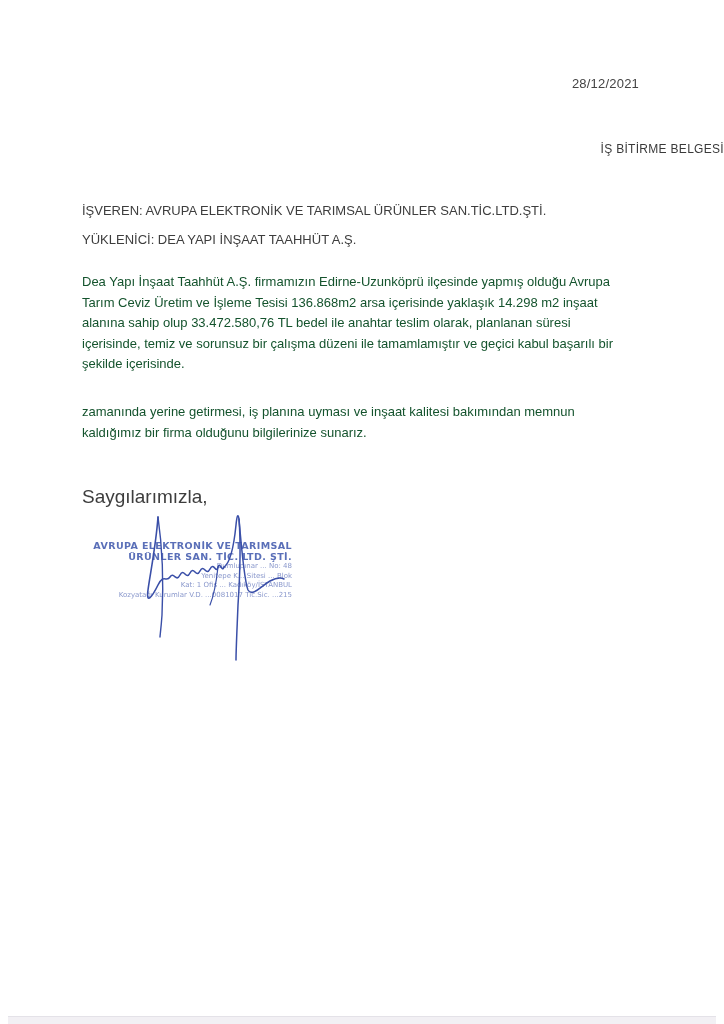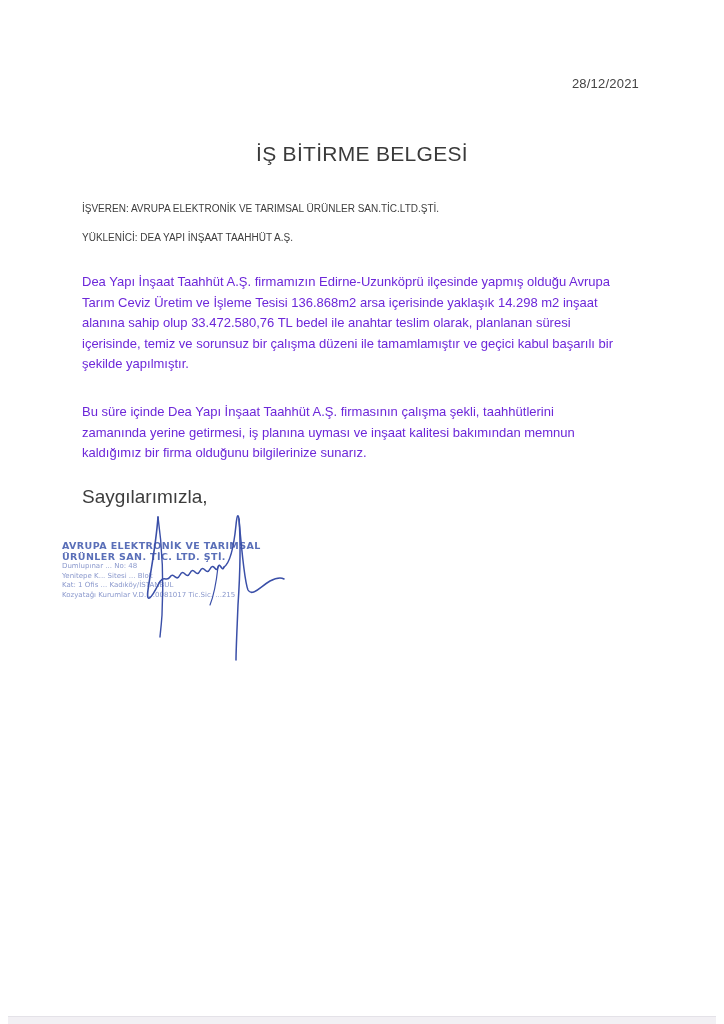--- a/index.html
+++ b/index.html
@@ -3,55 +3,54 @@
   <meta charset="utf-8">
   <style>
     html, body { margin: 0; padding: 0; }
     body {
       width: 724px; height: 1024px; background: #ffffff; position: relative; overflow: hidden;
       font-family: "Liberation Sans", "DejaVu Sans", sans-serif; color: #3a3a3a;
     }
     .page { position: absolute; left: 0; top: 0; width: 724px; height: 1016px; background: #ffffff; }
     .bottom-edge { position: absolute; left: 8px; right: 8px; top: 1016px; height: 8px; background: #f2f0f4; border-top: 1px solid #e4e2e8; }
     .date { position: absolute; top: 76px; right: 85px; font-size: 13px; color: #444; letter-spacing: 0.2px; }
-    .title { position: absolute; top: 142px; left: 0; width: 724px; text-align: center; font-size: 21px; color: #3a3a3a; letter-spacing: 0.3px; }
-    .party { position: absolute; left: 82px; font-size: 10px; color: #3d3d3d; }
+    .title { position: absolute; top: 142px; left: 0; width: 724px; text-align: right; font-size: 12px; color: #3a3a3a; letter-spacing: 0.3px; }
+    .party { position: absolute; left: 82px; font-size: 13px; color: #3d3d3d; }
     .p1 { top: 203px; }
     .p2 { top: 232px; }
-    .para { position: absolute; left: 82px; width: 580px; font-size: 13px; line-height: 20.5px; color: #6d28d9; margin: 0; }
+    .para { position: absolute; left: 82px; width: 580px; font-size: 13px; line-height: 20.5px; color: #14532d; margin: 0; }
     .para span { display: block; white-space: nowrap; }
     .para1 { top: 272px; }
     .para2 { top: 402px; }
     .closing { position: absolute; top: 486px; left: 82px; font-size: 19px; color: #3d3d3d; }
-    .stamp { position: absolute; left: 62px; top: 540px; width: 230px; text-align: left; color: #5a6fb8; font-family: "DejaVu Sans", sans-serif; }
+    .stamp { position: absolute; left: 62px; top: 540px; width: 230px; text-align: right; color: #5a6fb8; font-family: "DejaVu Sans", sans-serif; }
     .stamp .l1 { font-size: 9.5px; font-weight: bold; letter-spacing: 0.4px; }
     .stamp .l2 { font-size: 9.5px; font-weight: bold; letter-spacing: 0.4px; margin-top: 0px; }
     .stamp .sm { font-size: 7px; color: #8a98cc; line-height: 9.5px; }
     .signature { position: absolute; left: 120px; top: 505px; width: 180px; height: 160px; }
   </style>
 </head>
 <body>
 
 <div class="page">
   <div class="date">28/12/2021</div>
   <div class="title">İŞ BİTİRME BELGESİ</div>
 
   <div class="party p1">İŞVEREN: AVRUPA ELEKTRONİK VE TARIMSAL ÜRÜNLER SAN.TİC.LTD.ŞTİ.</div>
   <div class="party p2">YÜKLENİCİ: DEA YAPI İNŞAAT TAAHHÜT A.Ş.</div>
 
   <p class="para para1">
     <span>Dea Yapı İnşaat Taahhüt A.Ş. firmamızın Edirne-Uzunköprü ilçesinde yapmış olduğu Avrupa</span>
     <span>Tarım Ceviz Üretim ve İşleme Tesisi 136.868m2 arsa içerisinde yaklaşık 14.298 m2 inşaat</span>
     <span>alanına sahip olup 33.472.580,76 TL bedel ile anahtar teslim olarak, planlanan süresi</span>
     <span>içerisinde, temiz ve sorunsuz bir çalışma düzeni ile tamamlamıştır ve geçici kabul başarılı bir</span>
-    <span>şekilde yapılmıştır.</span>
+    <span>şekilde içerisinde.</span>
   </p>
 
   <p class="para para2">
-    <span>Bu süre içinde Dea Yapı İnşaat Taahhüt A.Ş. firmasının çalışma şekli, taahhütlerini</span>
     <span>zamanında yerine getirmesi, iş planına uyması ve inşaat kalitesi bakımından memnun</span>
     <span>kaldığımız bir firma olduğunu bilgilerinize sunarız.</span>
   </p>
 
   <div class="closing">Saygılarımızla,</div>
 
   <div class="stamp">
     <div class="l1">AVRUPA ELEKTRONİK VE TARIMSAL</div>
     <div class="l2">ÜRÜNLER SAN. TİC. LTD. ŞTİ.</div>
     <div class="sm">Dumlupınar ... No: 48</div>

